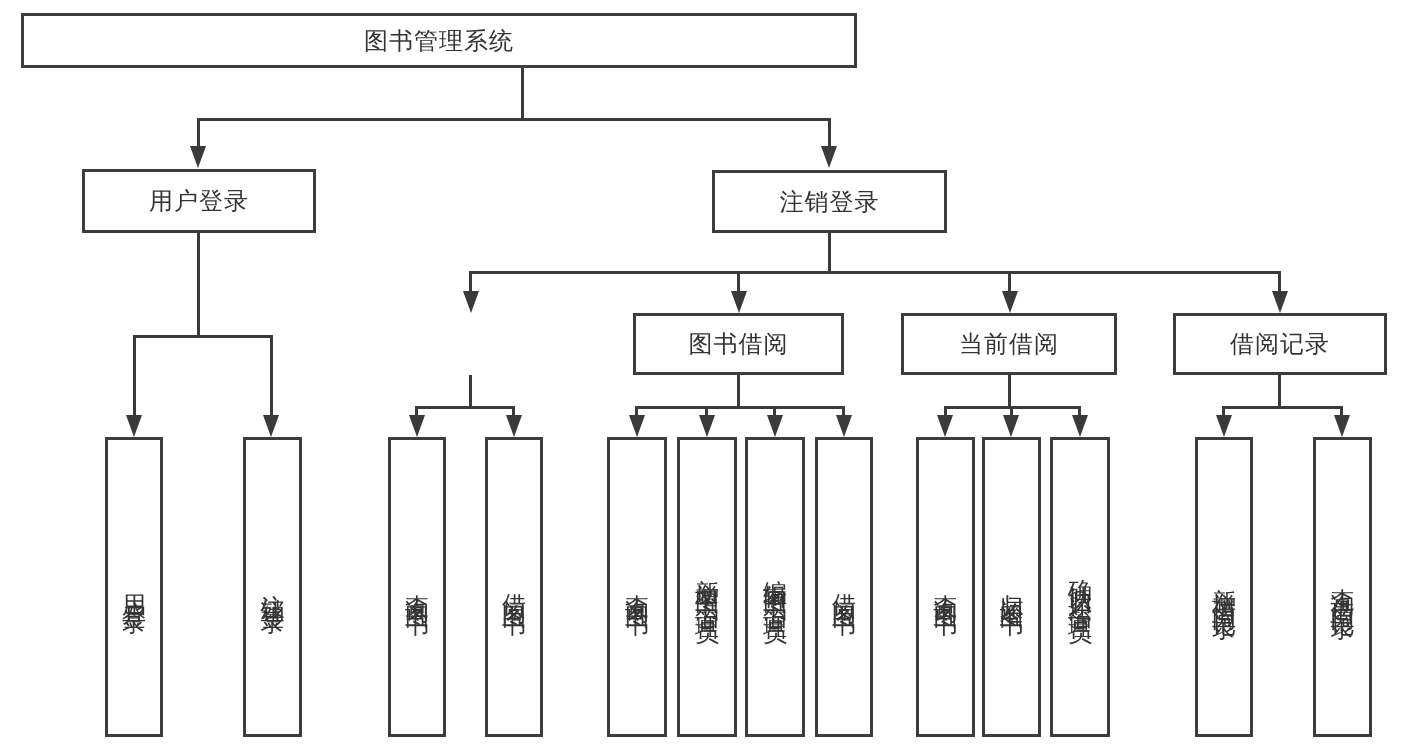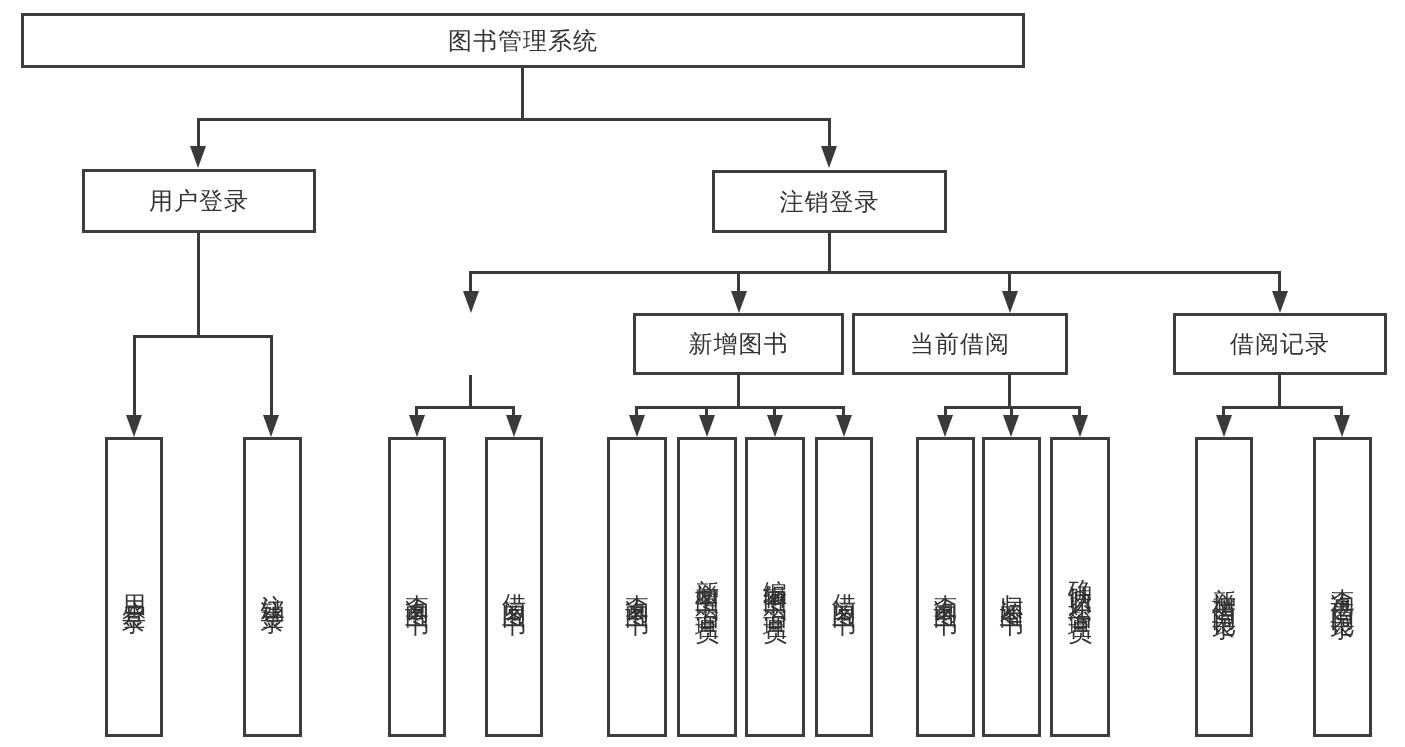--- a/index.html
+++ b/index.html
@@ -58,21 +58,21 @@
     letter-spacing: 1px;
     z-index: 10;
     text-shadow: 0 1px 1px #e8e9ea;
   }
 </style>
 </head>
 <body>
 
 <div id="canvas">
 
-  <div class="node" style="left:21px; top:13px; width:1004px; height:55px;">
+  <div class="node" style="left:21px; top:13px; width:836px; height:55px;">
     <span>图书管理系统</span>
   </div>
 
   <div class="vline" style="left:521px; top:68px; height:52px;"></div>
   <div class="hline" style="left:197px; top:118px; width:634px;"></div>
   <div class="vline" style="left:197px; top:118px; height:32px;"></div>
   <div class="ahead" style="left:190px; top:146px;"></div>
   <div class="vline" style="left:828px; top:118px; height:32px;"></div>
   <div class="ahead" style="left:821px; top:146px;"></div>
 
@@ -95,23 +95,23 @@
   <div class="vline" style="left:469px; top:271px; height:22px;"></div>
   <div class="ahead" style="left:463px; top:291px;"></div>
   <div class="vline" style="left:737px; top:271px; height:22px;"></div>
   <div class="ahead" style="left:731px; top:291px;"></div>
   <div class="vline" style="left:1008px; top:271px; height:22px;"></div>
   <div class="ahead" style="left:1002px; top:291px;"></div>
   <div class="vline" style="left:1278px; top:271px; height:22px;"></div>
   <div class="ahead" style="left:1272px; top:291px;"></div>
 
   <div class="node" style="left:633px; top:313px; width:211px; height:62px;">
-    <span>新增图书</span>
+    <span>图书借阅</span>
   </div>
-  <div class="node" style="left:852px; top:313px; width:216px; height:62px;">
+  <div class="node" style="left:901px; top:313px; width:216px; height:62px;">
     <span>当前借阅</span>
   </div>
   <div class="node" style="left:1173px; top:313px; width:214px; height:62px;">
     <span>借阅记录</span>
   </div>
 
   <div class="vline" style="left:469px; top:375px; height:33px;"></div>
   <div class="hline" style="left:415px; top:406px; width:100px;"></div>
   <div class="vline" style="left:415px; top:406px; height:12px;"></div>
   <div class="ahead" style="left:409px; top:415px;"></div>

